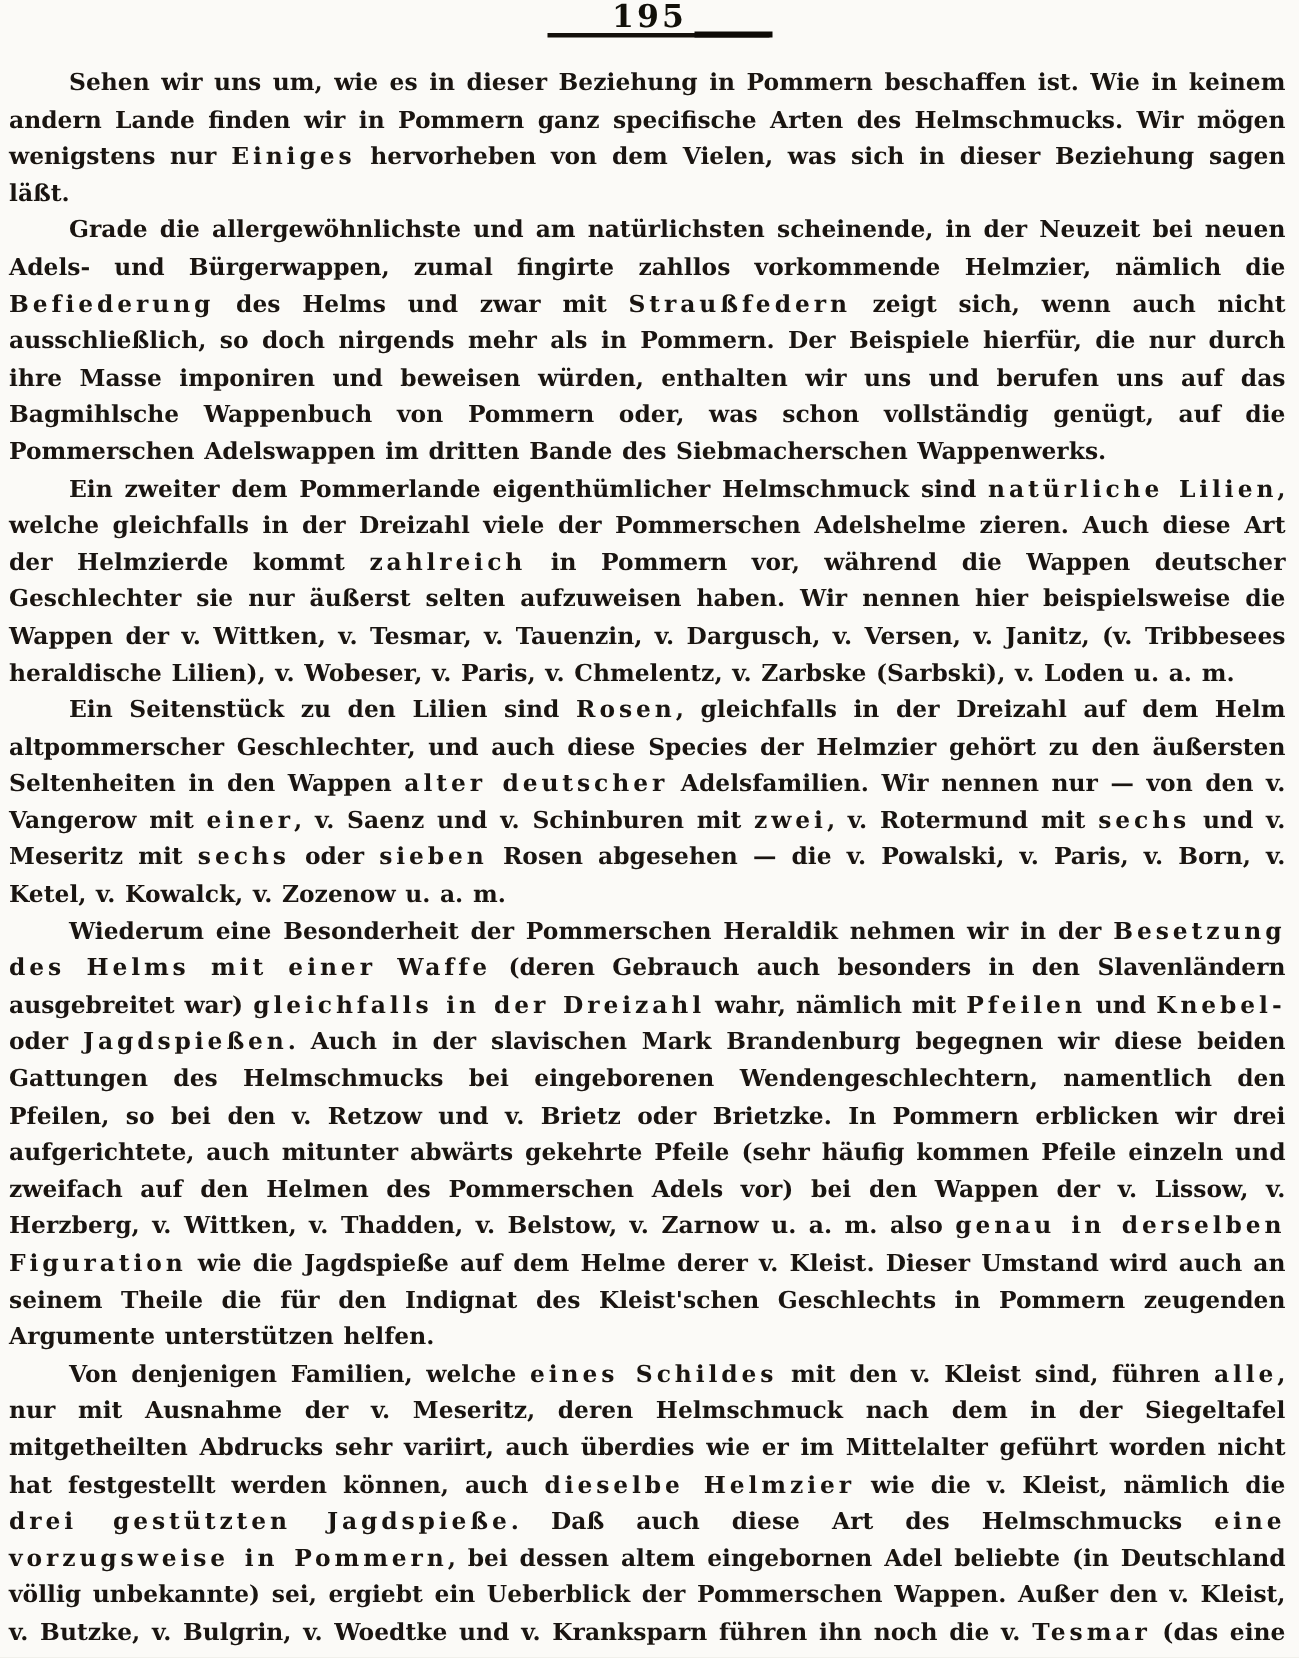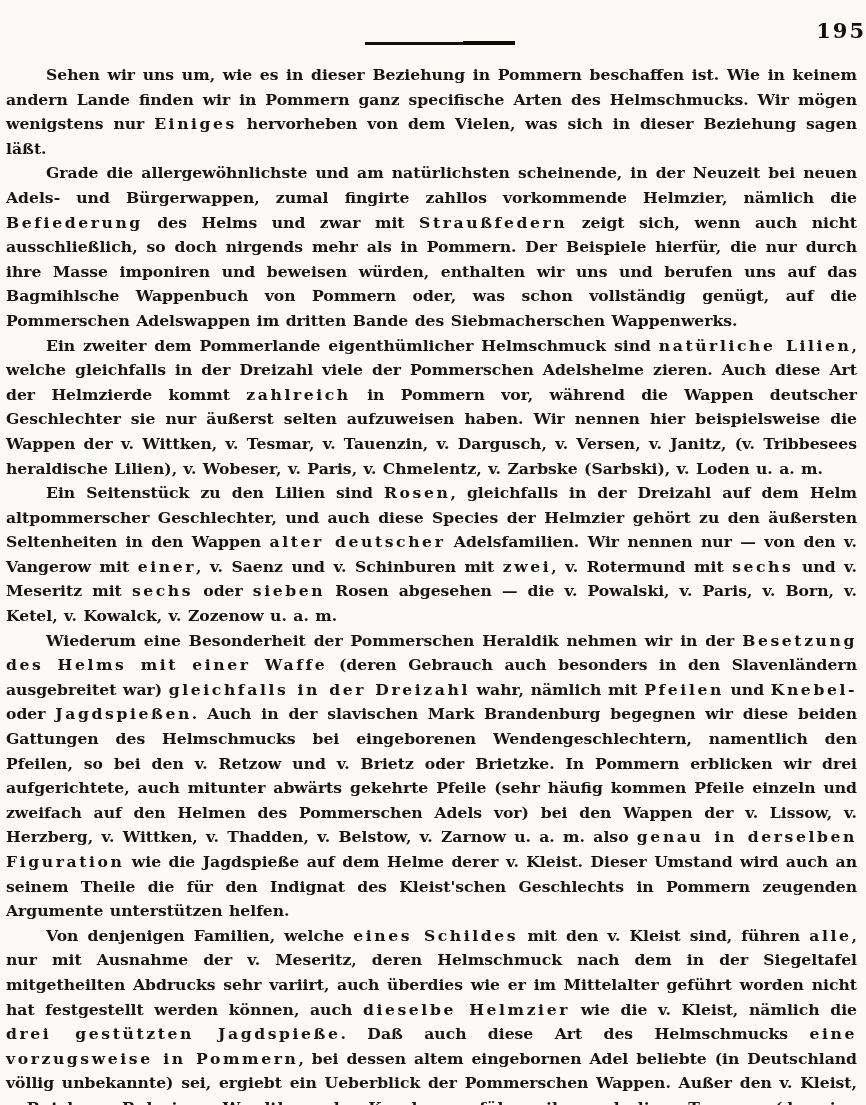--- a/index.html
+++ b/index.html
@@ -10,22 +10,22 @@
   .page {
     position: relative;
     width: 866px;
     height: 1105px;
     background: #fbfaf7;
     overflow: hidden;
     color: #171310;
     font-family: "DejaVu Serif", "Liberation Serif", serif;
   }
   .page-header {
-    padding-top: 20px;
-    text-align: right;
+    padding-top: 0;
+    text-align: center;
   }
   .page-number {
     display: inline-block;
     font-size: 21px;
     font-weight: 700;
     letter-spacing: 2px;
     line-height: 22px;
     color: #121009;
   }
   .header-rule {

